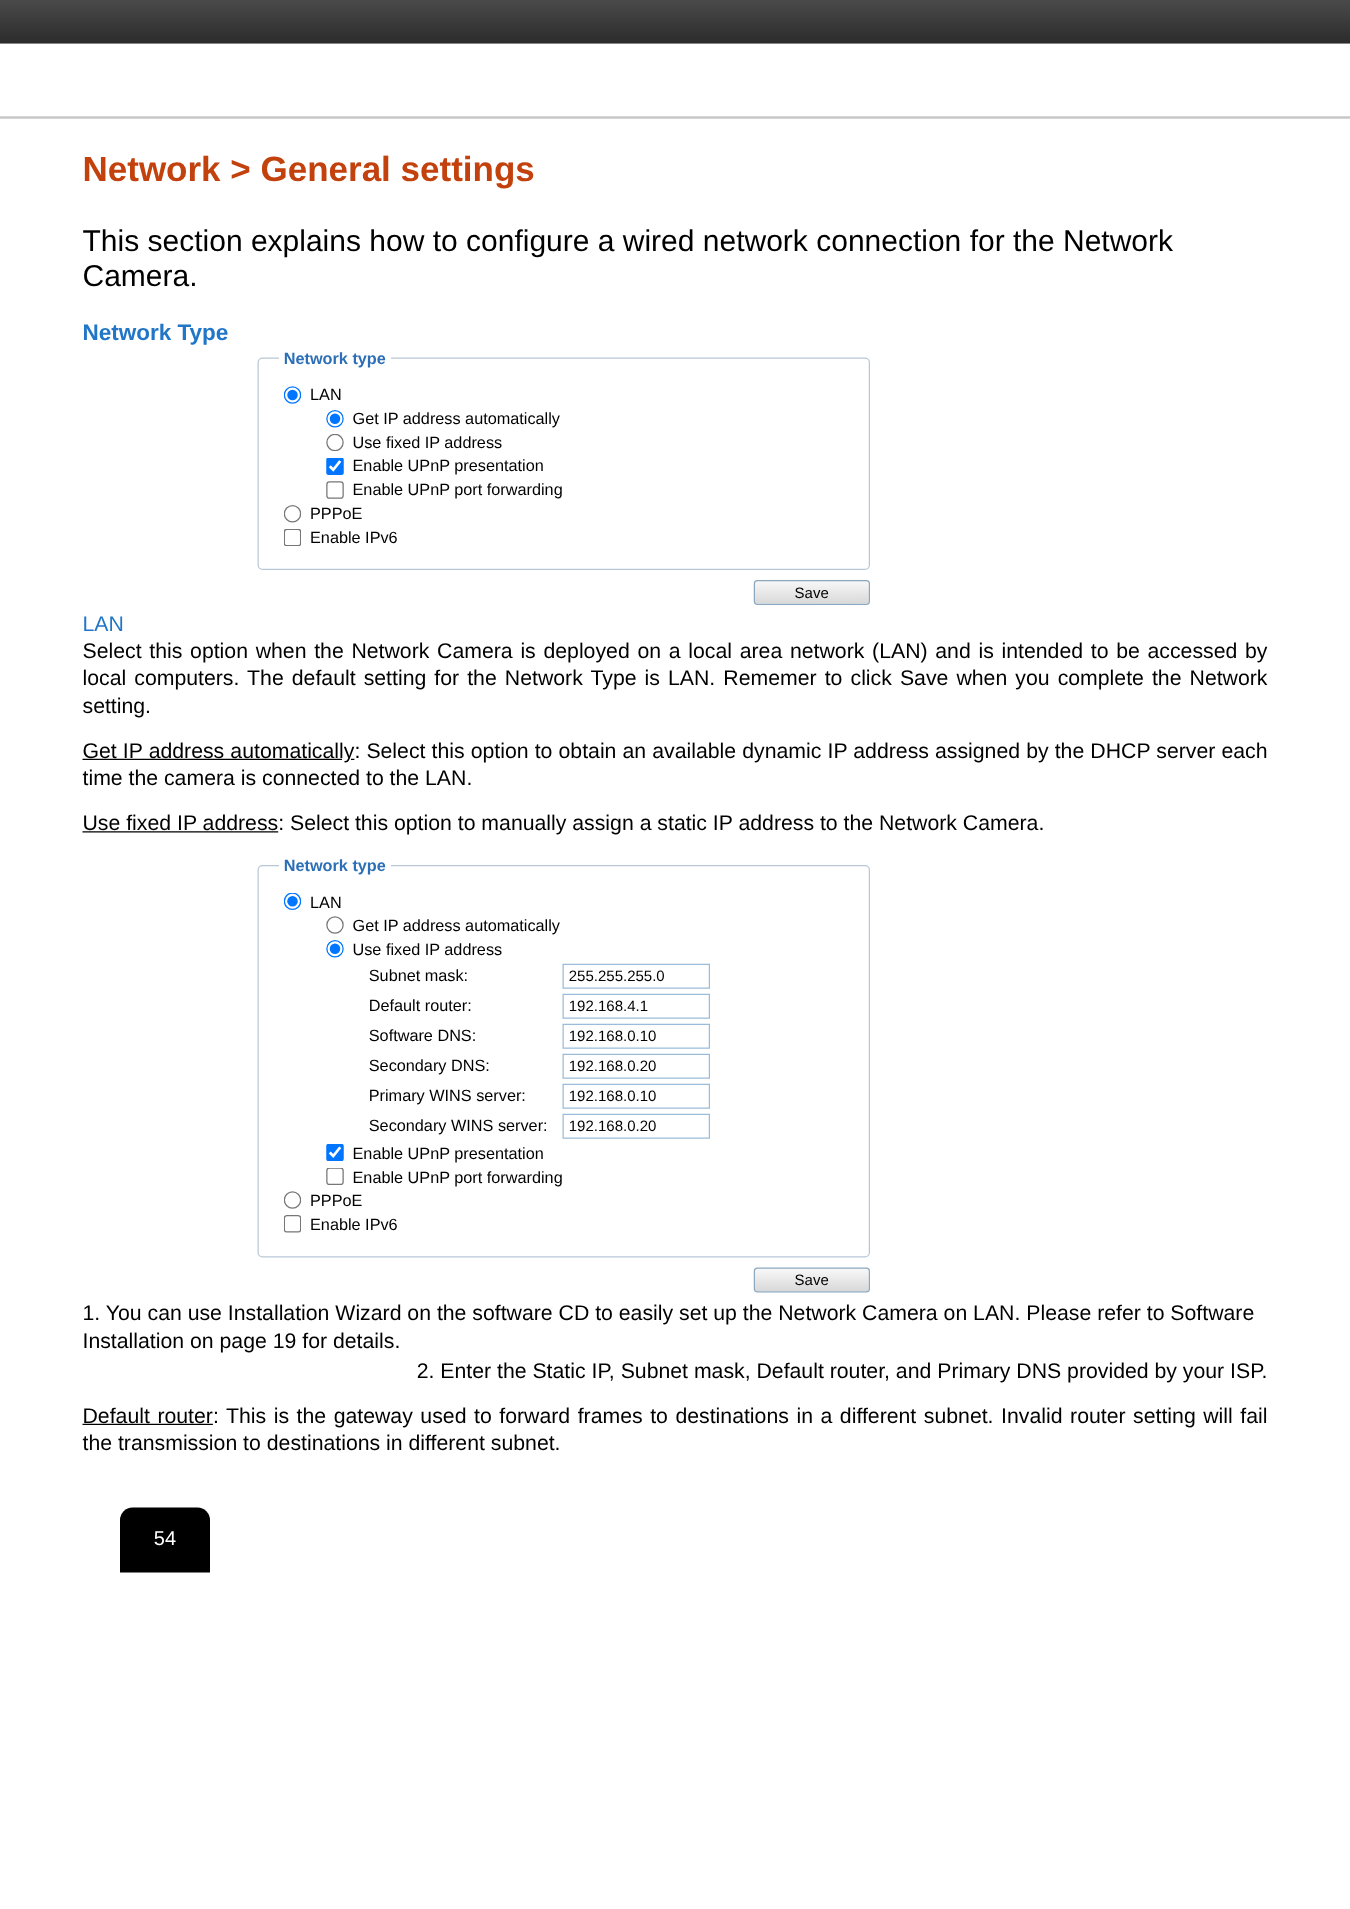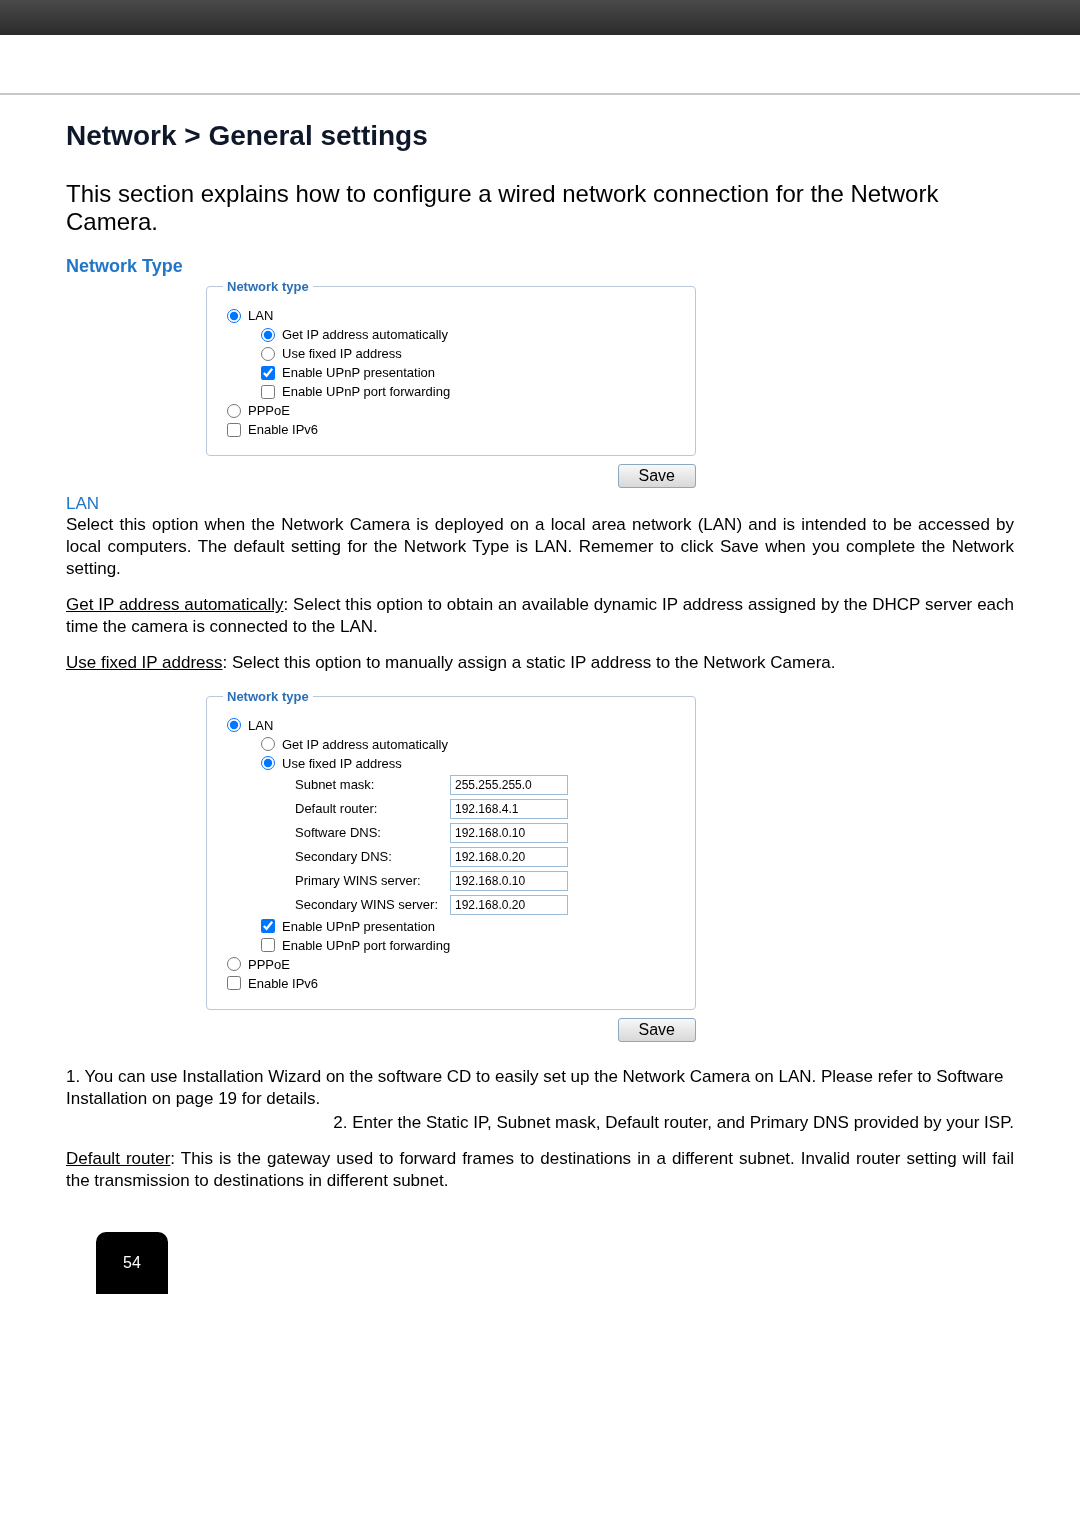--- a/index.html
+++ b/index.html
@@ -15,21 +15,21 @@
   }
   .top-white {
     height: 60px;
     background: #fff;
     border-bottom: 2px solid #c8c8c8;
   }
   .content {
     padding: 25px 66px 20px 66px;
   }
   h1 {
-    color: #0f172a;
+    color: #c2410c;
     font-size: 28px;
     font-weight: bold;
     margin-bottom: 28px;
   }
   .intro {
     font-size: 24px;
     margin-bottom: 20px;
   }
   .section-label {
     color: #2176C7;
@@ -76,40 +76,40 @@
     width: 490px;
     margin-left: 140px;
     text-align: right;
     margin-top: 6px;
     margin-bottom: 6px;
   }
   .save-btn {
     background: linear-gradient(#f8f8f8, #d8d8d8);
     border: 1px solid #8ca8c0;
     border-radius: 3px;
-    padding: 2px 20px;
-    font-size: 16px;
+    padding: 2px 32px;
+    font-size: 12px;
     font-family: Tahoma, Arial, sans-serif;
   }
   .lan-heading {
     color: #2176C7;
     font-size: 17px;
     margin-top: 2px;
   }
   .para {
     font-size: 17px;
     line-height: 1.3;
     margin-bottom: 14px;
     text-align: justify;
   }
   .u { text-decoration: underline; }
   .page-num-tab {
     margin-top: 40px;
     width: 72px;
-    height: 62px;
+    height: 52px;
     background: #000;
     border-radius: 10px 10px 0 0;
     display: flex;
     align-items: center;
     justify-content: center;
     color: #fff;
     font-size: 16px;
     margin-left: 30px;
   }
 </style>
@@ -236,21 +236,21 @@
       <div class="row indent1">
         <input type="checkbox" class="checkbox" style="">
         <span>Enable IPv6</span>
       </div>
     </fieldset>
   </div>
   <div class="save-row">
     <button class="save-btn">Save</button>
   </div>
 
-  <p class="para" style="margin-top:24px;text-align:left">1. You can use Installation Wizard on the software CD to easily set up the Network Camera on LAN. Please refer to Software Installation on page 19 for details.</p>
+  <p class="para" style="margin-top:6px;text-align:left">1. You can use Installation Wizard on the software CD to easily set up the Network Camera on LAN. Please refer to Software Installation on page 19 for details.</p>
   <p class="para" style="margin-top:-12px;text-align:right">2. Enter the Static IP, Subnet mask, Default router, and Primary DNS provided by your ISP.</p>
 
 
   <p class="para">
     <span class="u">Default router</span><span>: This is the gateway used to forward frames to destinations in a different subnet. Invalid router setting will fail the transmission to destinations in different subnet.</span>
   </p>
 
   <div class="page-num-tab">
     <span>54</span>
   </div>

